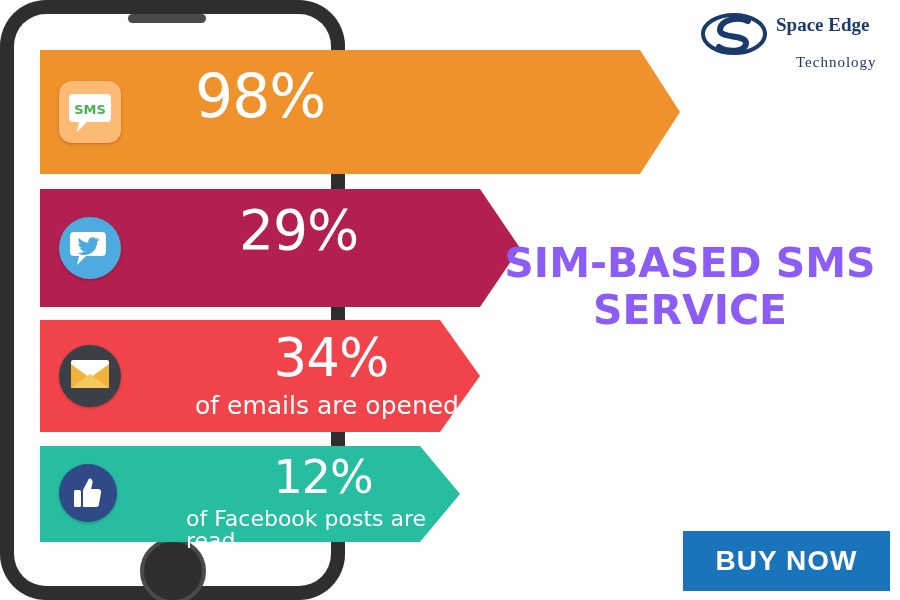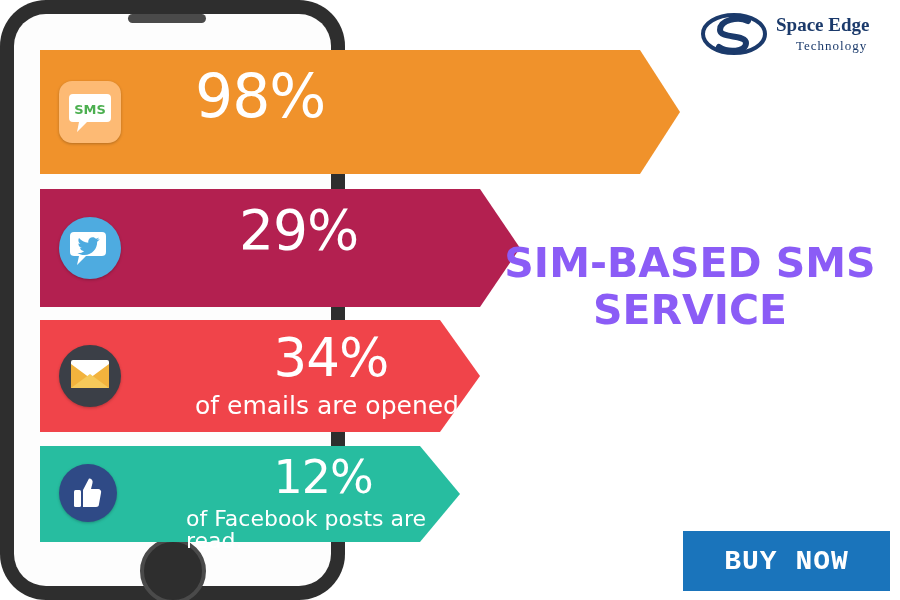--- a/index.html
+++ b/index.html
@@ -64,35 +64,35 @@
 
   
   .logo{
     position:absolute;left:700px;top:6px;width:190px;height:58px;
   }
   .logo-text{
     position:absolute;left:76px;top:8px;color:#1b3a6b;
     font-size:19px;font-weight:bold;font-family:"Liberation Serif", serif;
   }
   .logo-sub{
-    position:absolute;left:96px;top:32px;color:#1b3a6b;
-    font-size:13px;letter-spacing:1px;font-family:"Liberation Serif", serif;
+    position:absolute;left:96px;top:48px;color:#1b3a6b;
+    font-size:15px;letter-spacing:1px;font-family:"Liberation Serif", serif;
   }
 
   .headline{
     position:absolute;left:490px;top:240px;width:400px;
     text-align:center;color:#8b5cf6;
     font-family:"DejaVu Sans", sans-serif;
     font-weight:bold;font-size:41px;line-height:1.15;letter-spacing:0px;
   }
 
   .cta{
     position:absolute;left:683px;top:531px;width:207px;height:60px;
     background:#1a74bb;color:#fff;border:none;
-    font-family:Liberation Mono, monospace;
+    font-family:Liberation Sans, sans-serif;
     font-size:28px;font-weight:bold;letter-spacing:1px;
     display:flex;align-items:center;justify-content:center;
     cursor:pointer;
   }
 </style>
 </head>
 <body>
 
 <div id="root">
 

